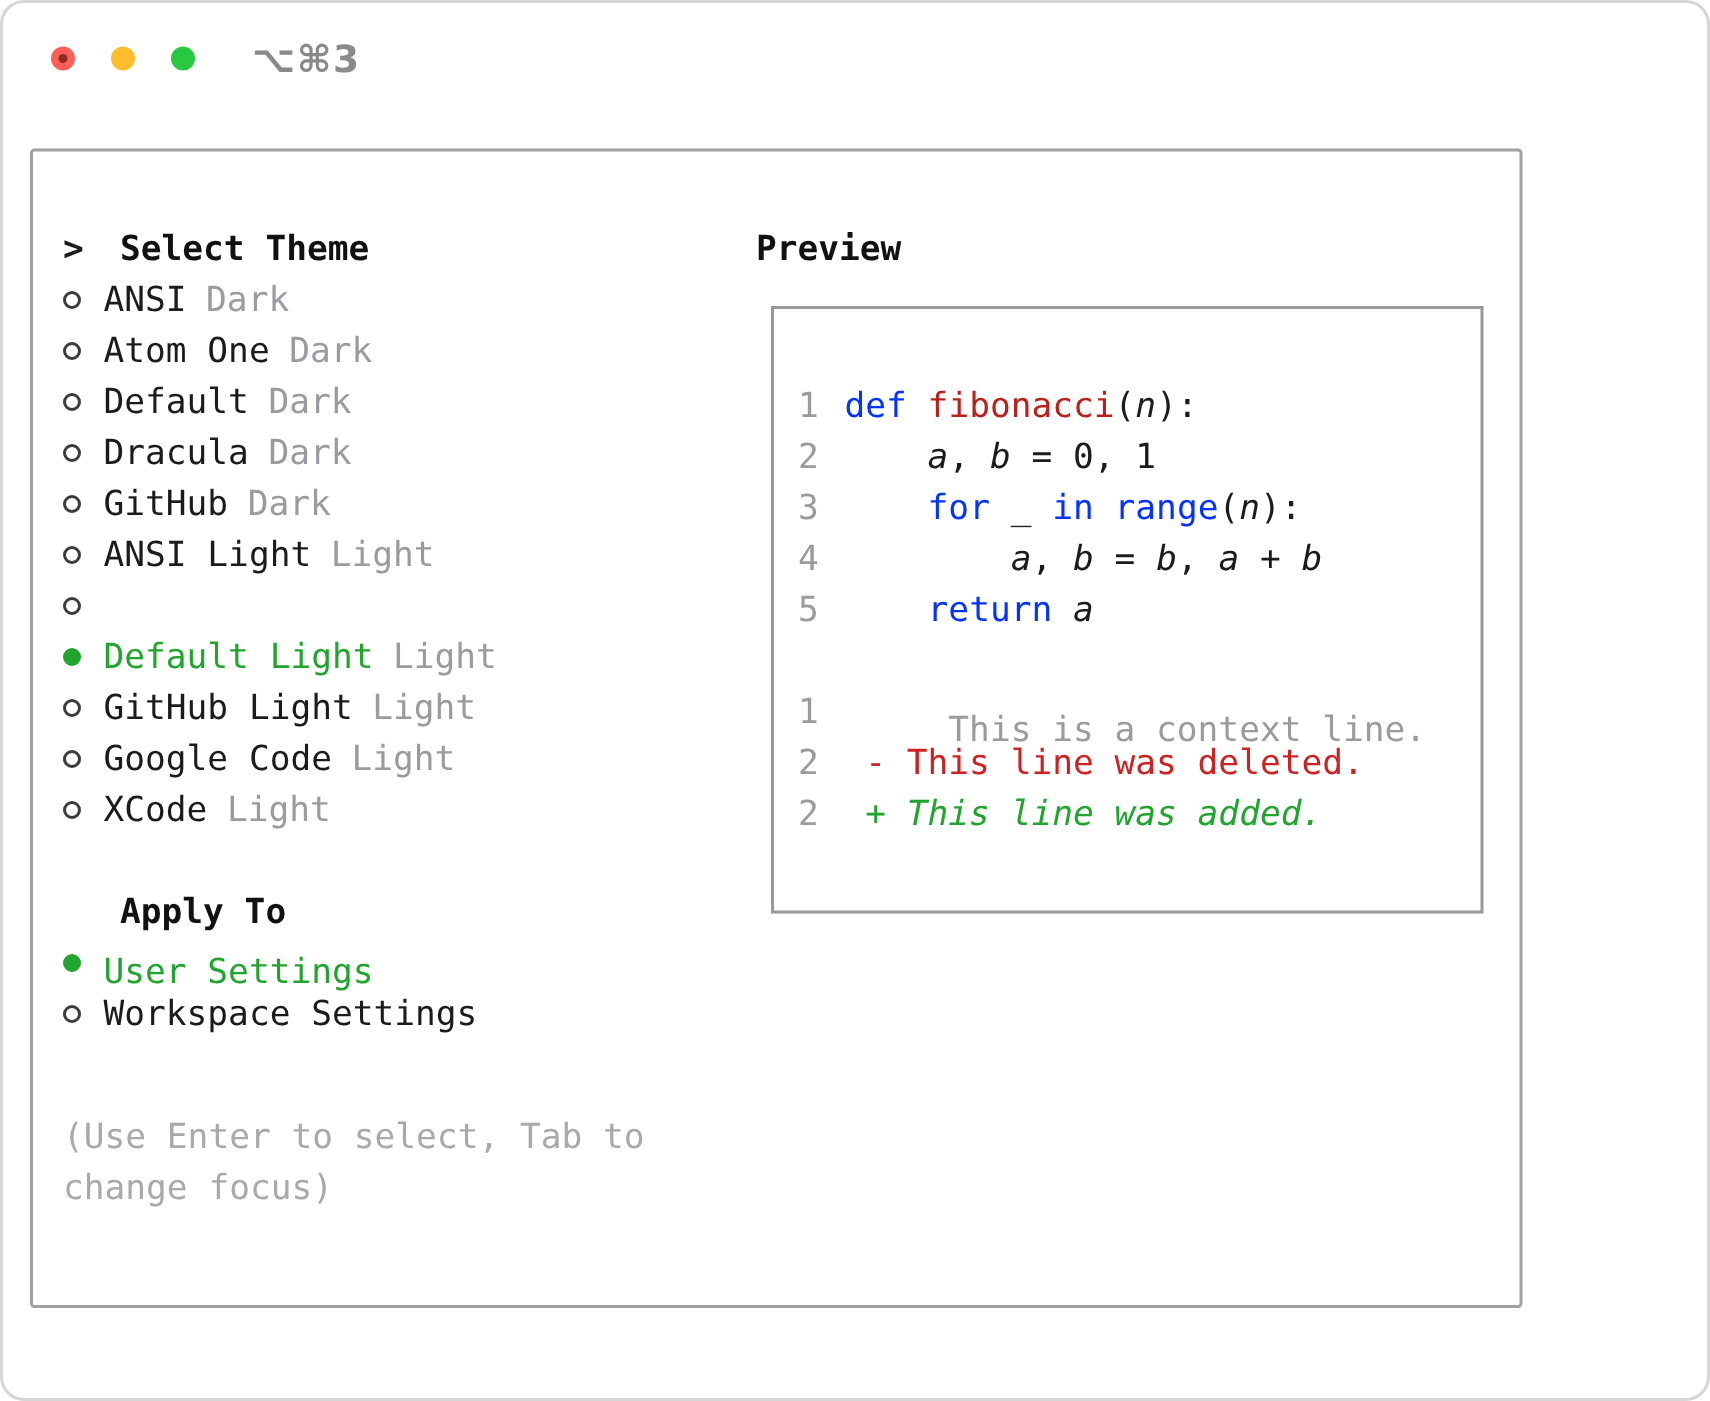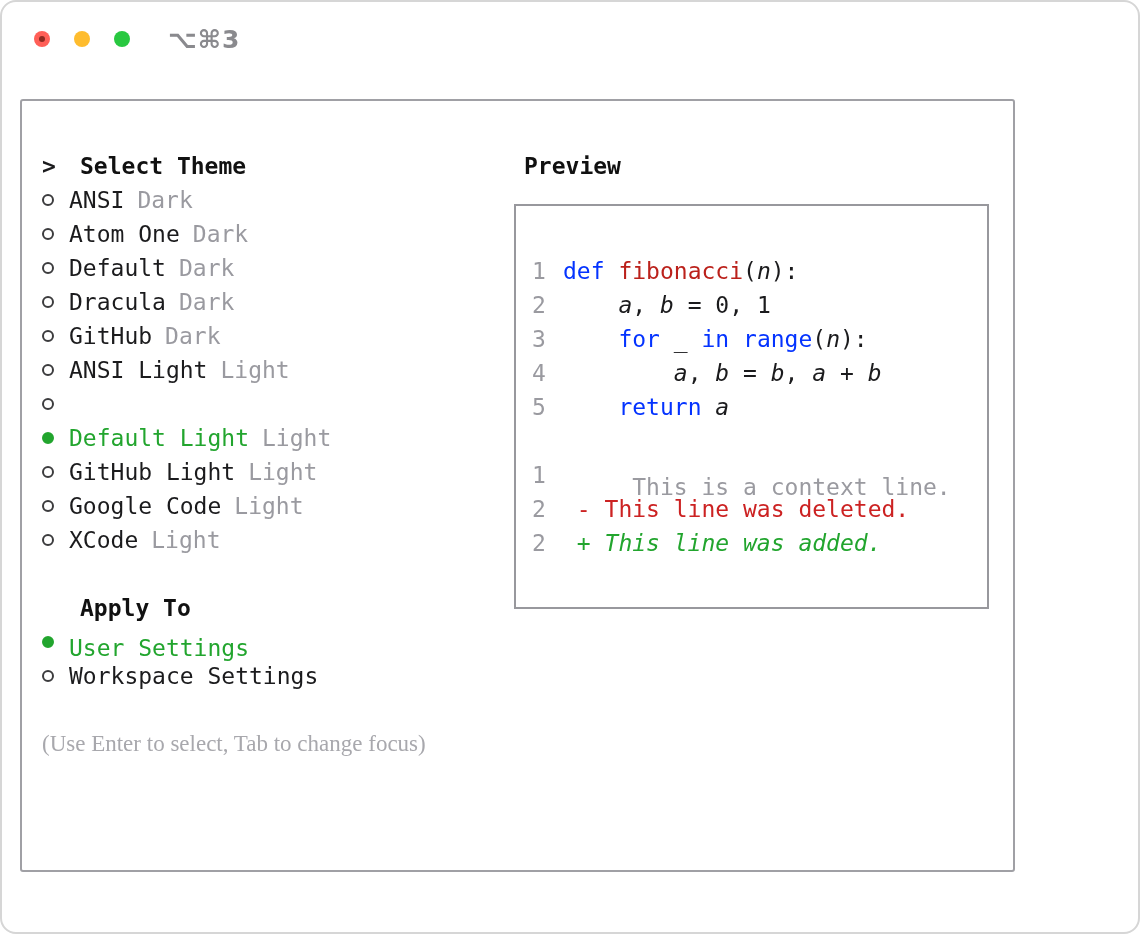--- a/index.html
+++ b/index.html
@@ -30,24 +30,24 @@
   .marker-col{width:27px;flex:none;display:flex;align-items:center;}
   .marker{width:12px;height:12px;box-sizing:border-box;border:2px solid #3c3c3e;border-radius:50%;}
   .marker.sel{background:var(--green);border-color:var(--green);}
   .prompt{font-weight:700;color:var(--ink);}
   .hdr{font-weight:700;color:#111;margin-left:11px;}
   .nm{color:var(--ink);}
   .nm.green{color:var(--green);text-align:center;}
   .variant{color:var(--gray);margin-left:13px;}
   .opt-label.green{color:var(--green);margin-top:11px;}
   .apply-hdr{margin-top:34px;}
-  .hint{margin-top:34px;color:#a8a8ad;white-space:normal;width:430px;font-family:Liberation Serif, serif;}
+  .hint{margin-top:48px;color:#a8a8ad;white-space:normal;width:430px;}
 
   
-  .preview-title{position:absolute;left:502px;top:48px;font-size:23px;line-height:34px;font-weight:700;color:#111;}
+  .preview-title{position:absolute;left:482px;top:48px;font-size:23px;line-height:34px;font-weight:700;color:#111;}
   .preview-box{position:absolute;left:492px;top:103px;width:475px;height:405px;box-sizing:border-box;border:2px solid #98989d;background:#fff;font-size:23px;line-height:34px;overflow:hidden;}
   .code-block{padding-top:48px;}
   .cline,.dline{display:flex;height:34px;align-items:center;padding-left:16px;white-space:pre;}
   .num{width:14px;flex:none;margin-right:17px;color:var(--gray);}
   .kw{color:var(--kw);}
   .fn{color:var(--fn);}
   .it{font-style:italic;}
   .diff-block{margin-top:34px;}
   .dtext.context{color:var(--gray);margin-top:24px;}
   .dtext.deleted{color:var(--del);}

